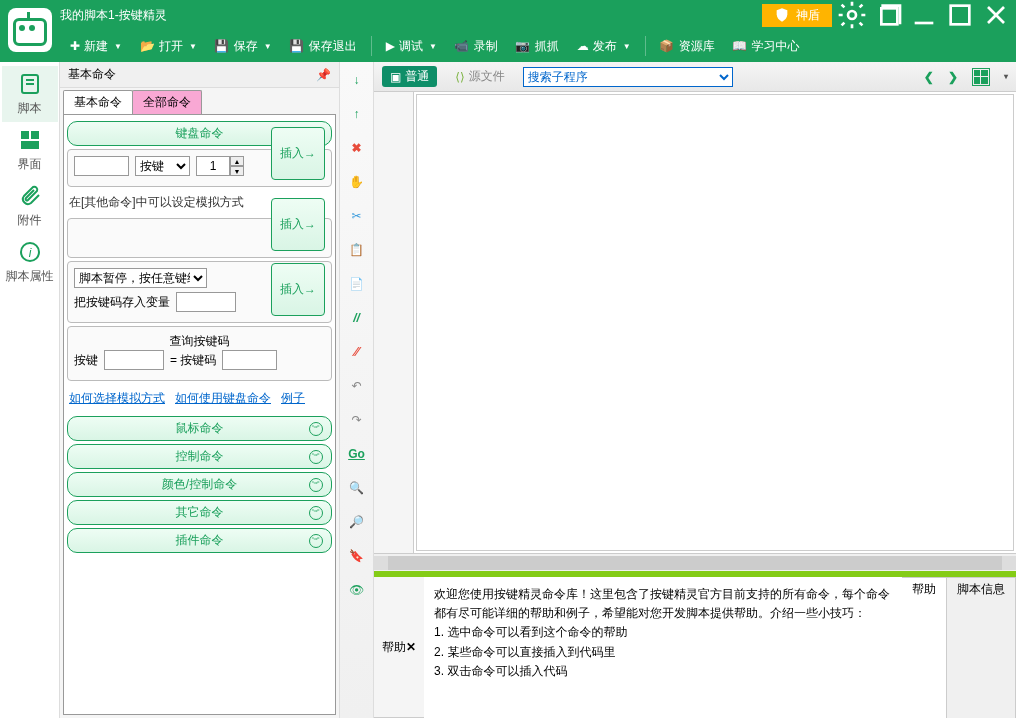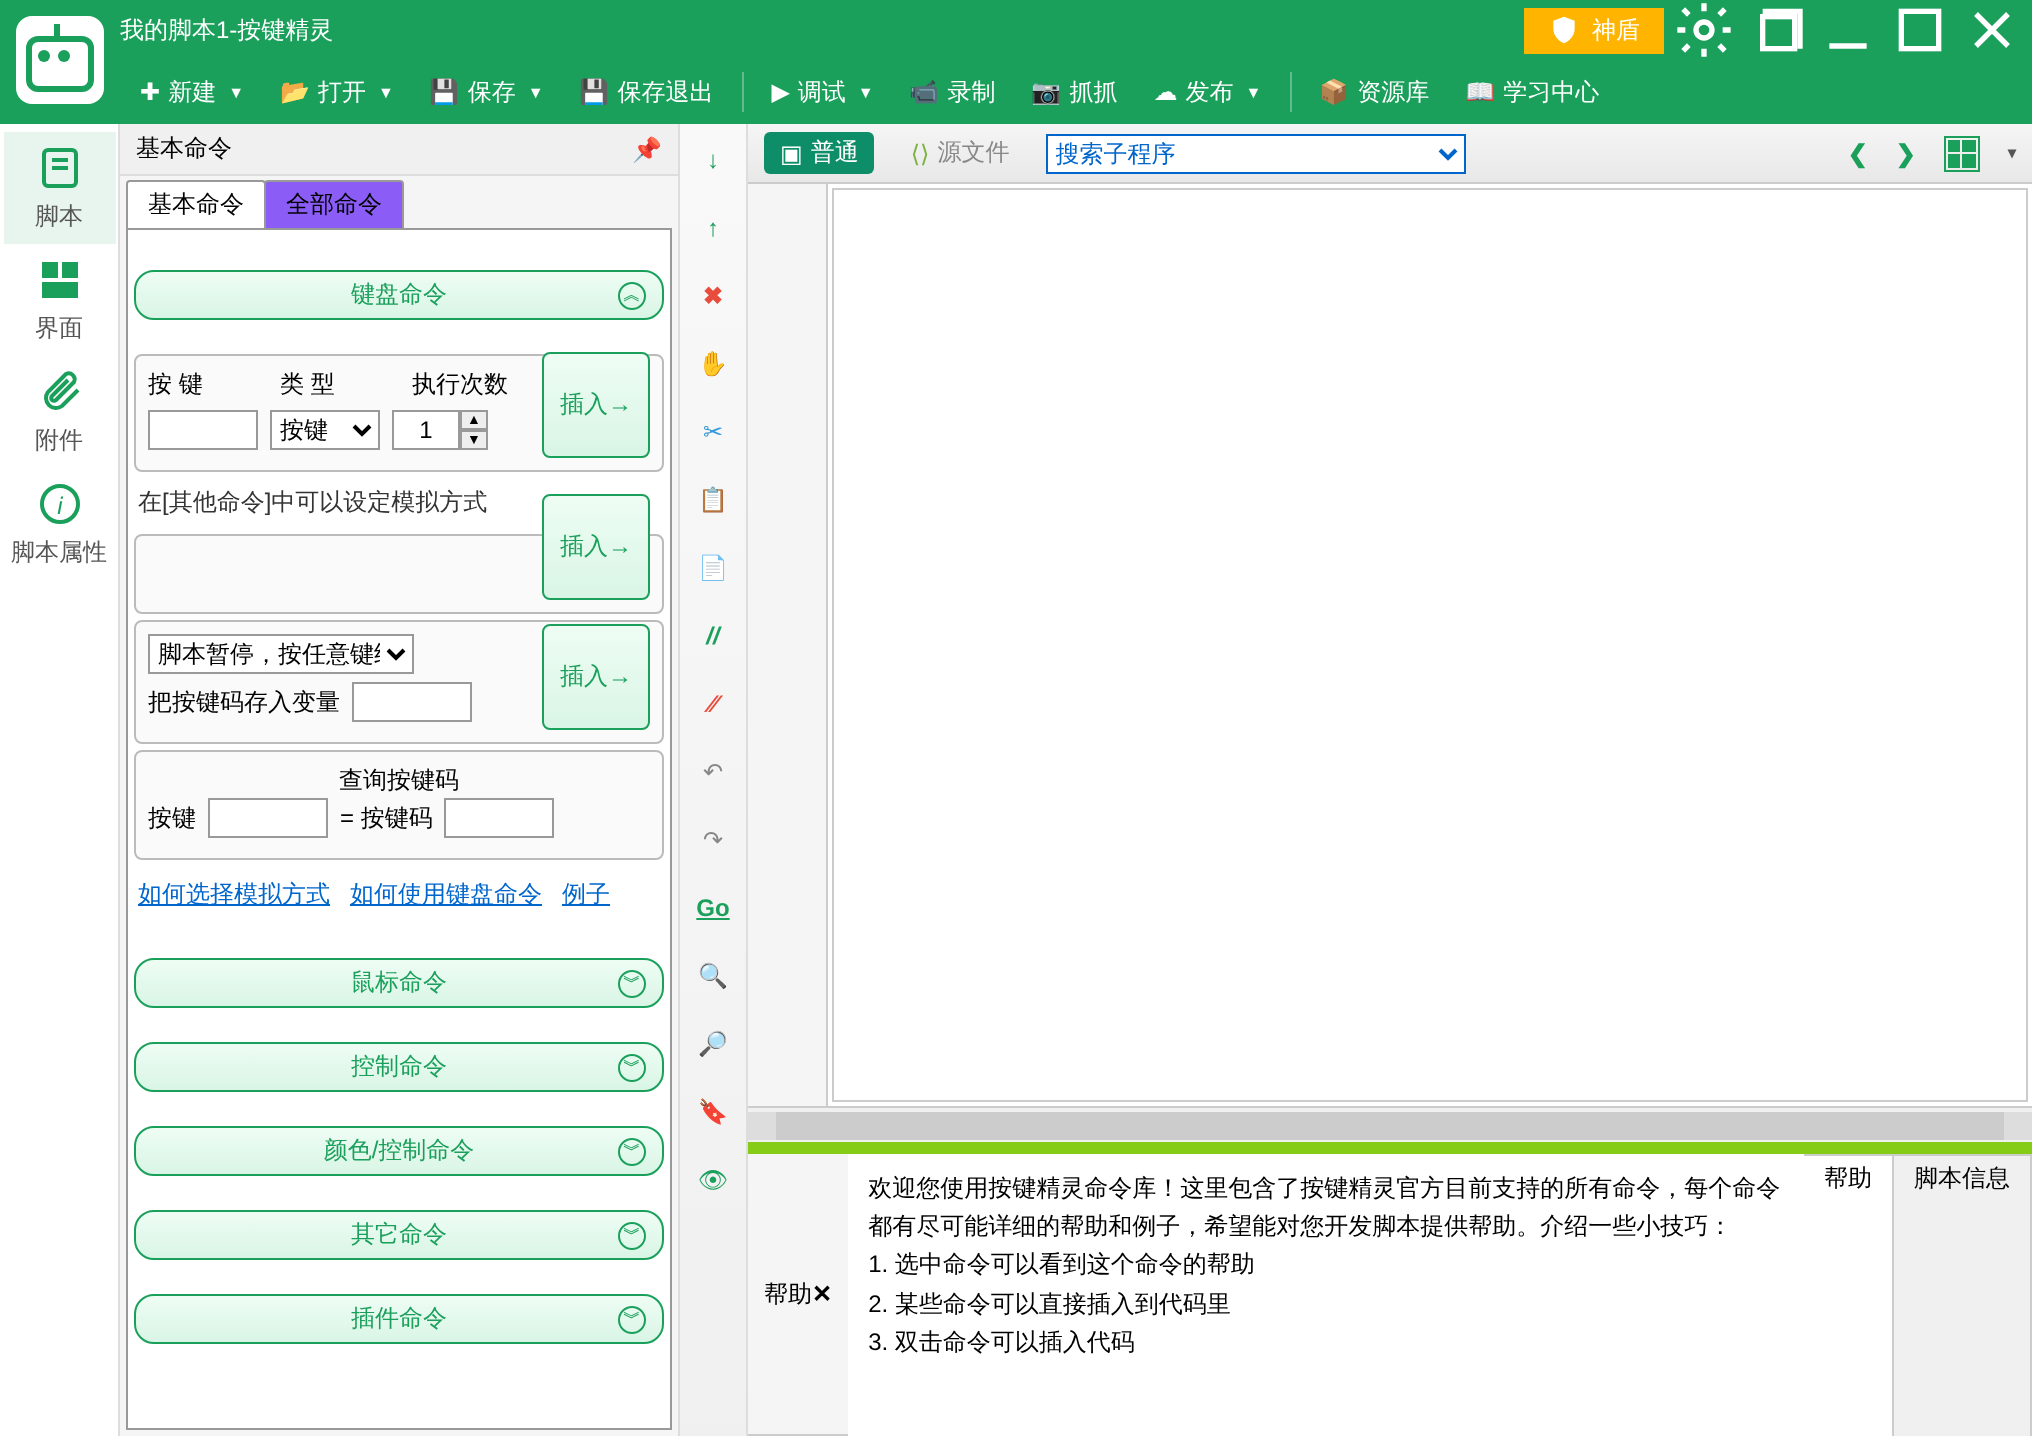--- a/index.html
+++ b/index.html
@@ -23,23 +23,23 @@
 .left-rail{width:60px;background:#fff;border-right:1px solid #ddd;display:flex;flex-direction:column;align-items:center;padding-top:4px}
 .rail-item{width:56px;height:56px;display:flex;flex-direction:column;align-items:center;justify-content:center;gap:4px;cursor:pointer;color:#1ba05c}
 .rail-item svg{width:24px;height:24px}
 .rail-item.active{background:#e8f5ee}
 .rail-label{font-size:12px;color:#555}
 .left-panel{width:280px;border-right:1px solid #ddd;display:flex;flex-direction:column;background:#f5f5f5}
 .panel-title{padding:4px 8px;background:#f0f0f0;border-bottom:1px solid #ddd;display:flex;justify-content:space-between;align-items:center}
 .pin{font-size:12px}
 .tabs{display:flex;background:#f5f5f5;padding-top:2px;padding-left:3px}
 .tab{padding:3px 10px;border:1px solid #999;border-bottom:none;background:#fff;cursor:pointer;margin-right:-1px;border-radius:2px 2px 0 0}
-.tab.inactive{background:#8b5cf6}
+.tab.inactive{background:#f9a8d4}
 .panel-body{flex:1;background:#fff;border:1px solid #999;margin:0 3px 3px;overflow-y:auto;padding:3px}
-.acc{border:1px solid #1ba05c;border-radius:10px;background:linear-gradient(#eefdf4,#d9f5e5);color:#1ba05c;padding:3px 10px;margin:17px 0;display:flex;align-items:center;justify-content:center;position:relative;cursor:pointer}
+.acc{border:1px solid #1ba05c;border-radius:10px;background:linear-gradient(#eefdf4,#d9f5e5);color:#1ba05c;padding:3px 10px;margin:3px 0;display:flex;align-items:center;justify-content:center;position:relative;cursor:pointer}
 .acc .chev{position:absolute;right:8px;border:1px solid #1ba05c;width:14px;height:14px;border-radius:50%;display:flex;align-items:center;justify-content:center;font-size:9px}
 .cmd-block{border:1px solid #bbb;background:#fafafa;border-radius:4px;margin:3px 0;padding:6px;position:relative}
 .row{display:flex;align-items:center;gap:6px;margin-bottom:4px}
 .inp{border:1px solid #999;height:20px;padding:0 3px;background:#fff}
 .sel{border:1px solid #999;height:20px;background:#fff}
 .ins-btn{border:1px solid #1ba05c;background:linear-gradient(#eefdf4,#d9f5e5);color:#1ba05c;border-radius:4px;padding:17px 8px;cursor:pointer;position:absolute;right:6px;bottom:6px}
 .hint{padding:4px 2px;color:#333}
 .links{padding:6px 2px;display:flex;gap:10px}
 .links a{color:#0066cc;text-decoration:underline;cursor:pointer}
 .icon-rail{width:34px;background:linear-gradient(#f9f9f9,#f0f0f0);border-right:1px solid #ddd;display:flex;flex-direction:column;align-items:center;padding-top:8px;gap:14px}
@@ -214,25 +214,20 @@
       <div class="tab inactive">全部命令</div>
     </div>
     <div class="panel-body">
       <div class="acc">
           <span>键盘命令</span>
           <span class="chev">︽</span>
         </div>
 
       <div class="cmd-block">
         <div class="row">
-          <span style="width:60px">按 键</span>
-          <span style="width:60px">类 型</span>
-          <span>执行次数</span>
-        </div>
-        <div class="row">
           <input class="inp" style="width: 55px;">
           <select class="sel" style="width:55px"><option>按键</option></select>
           <div class="num-input">
             <input class="inp" style="width: 34px; text-align: center;" value="1">
             <div class="spin">
                 <button>▲</button>
                 <button>▼</button>
               </div>
           </div>
         </div>

